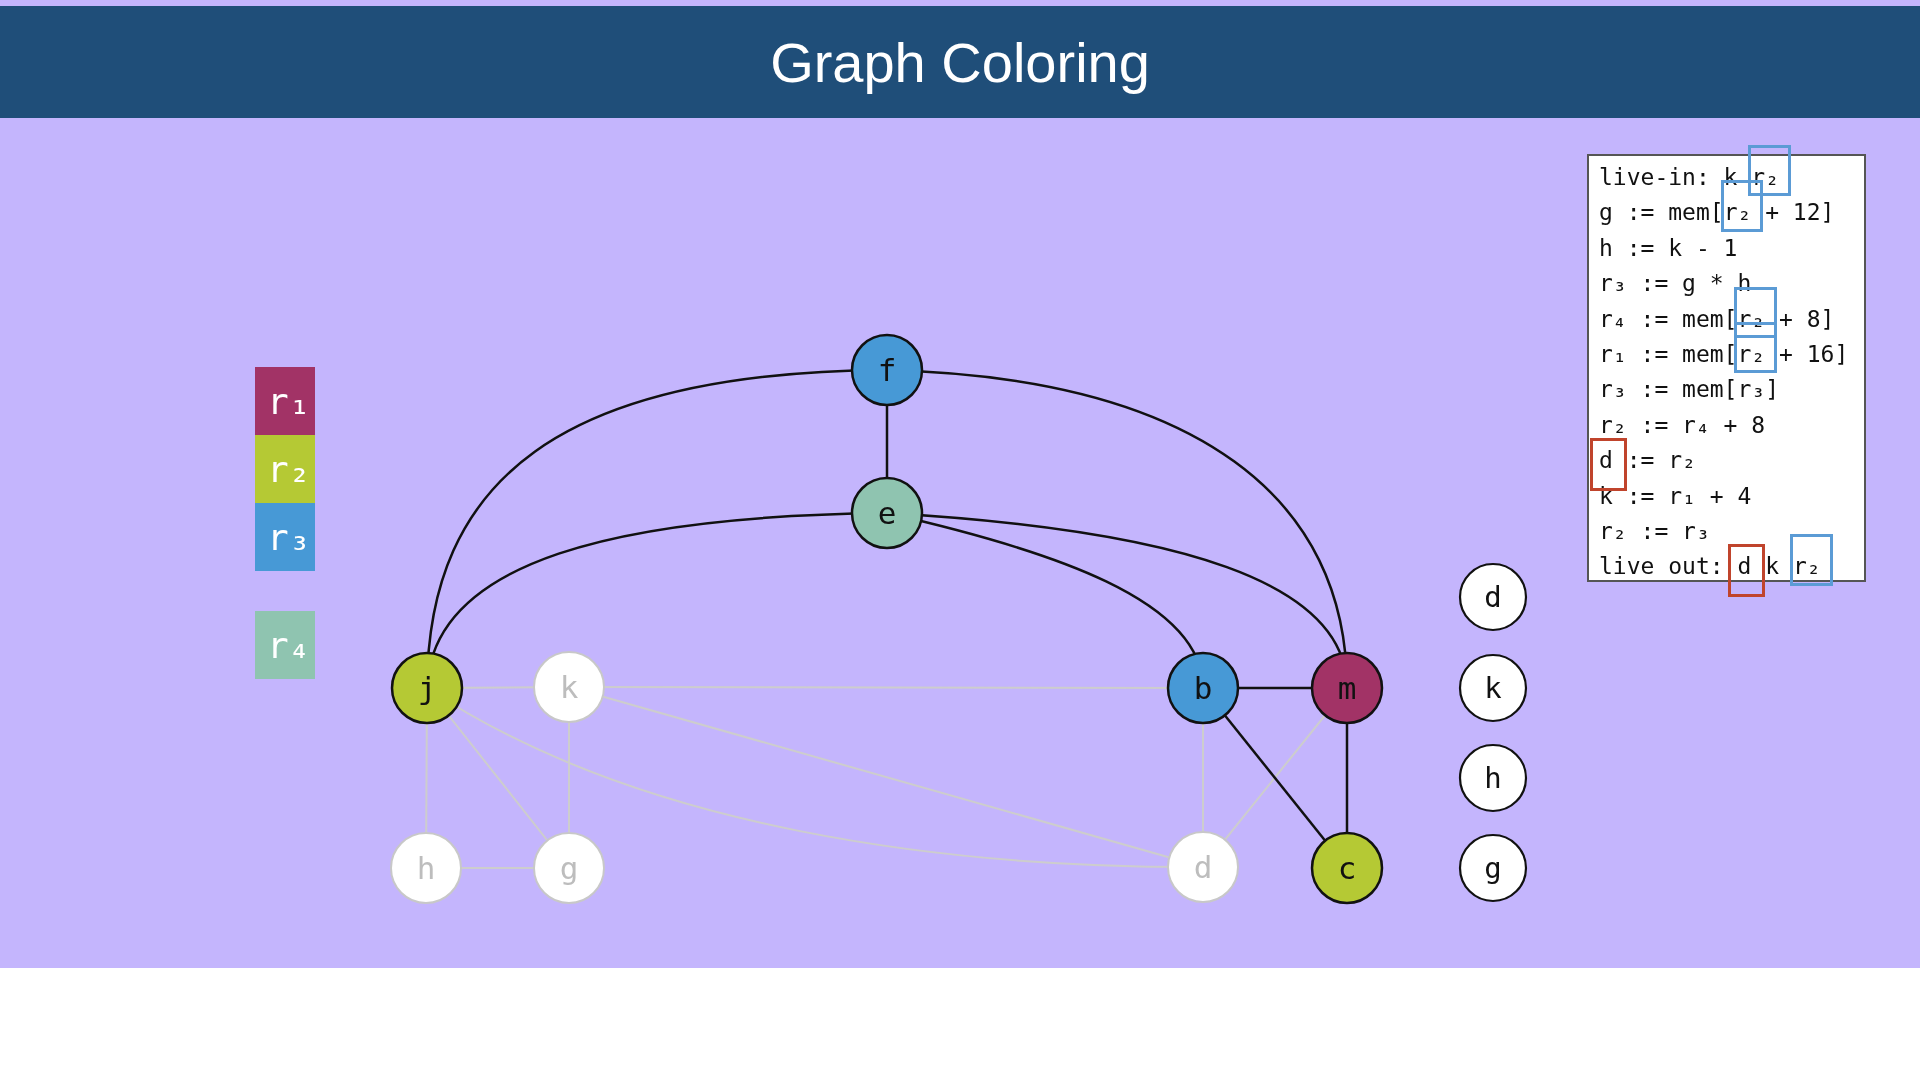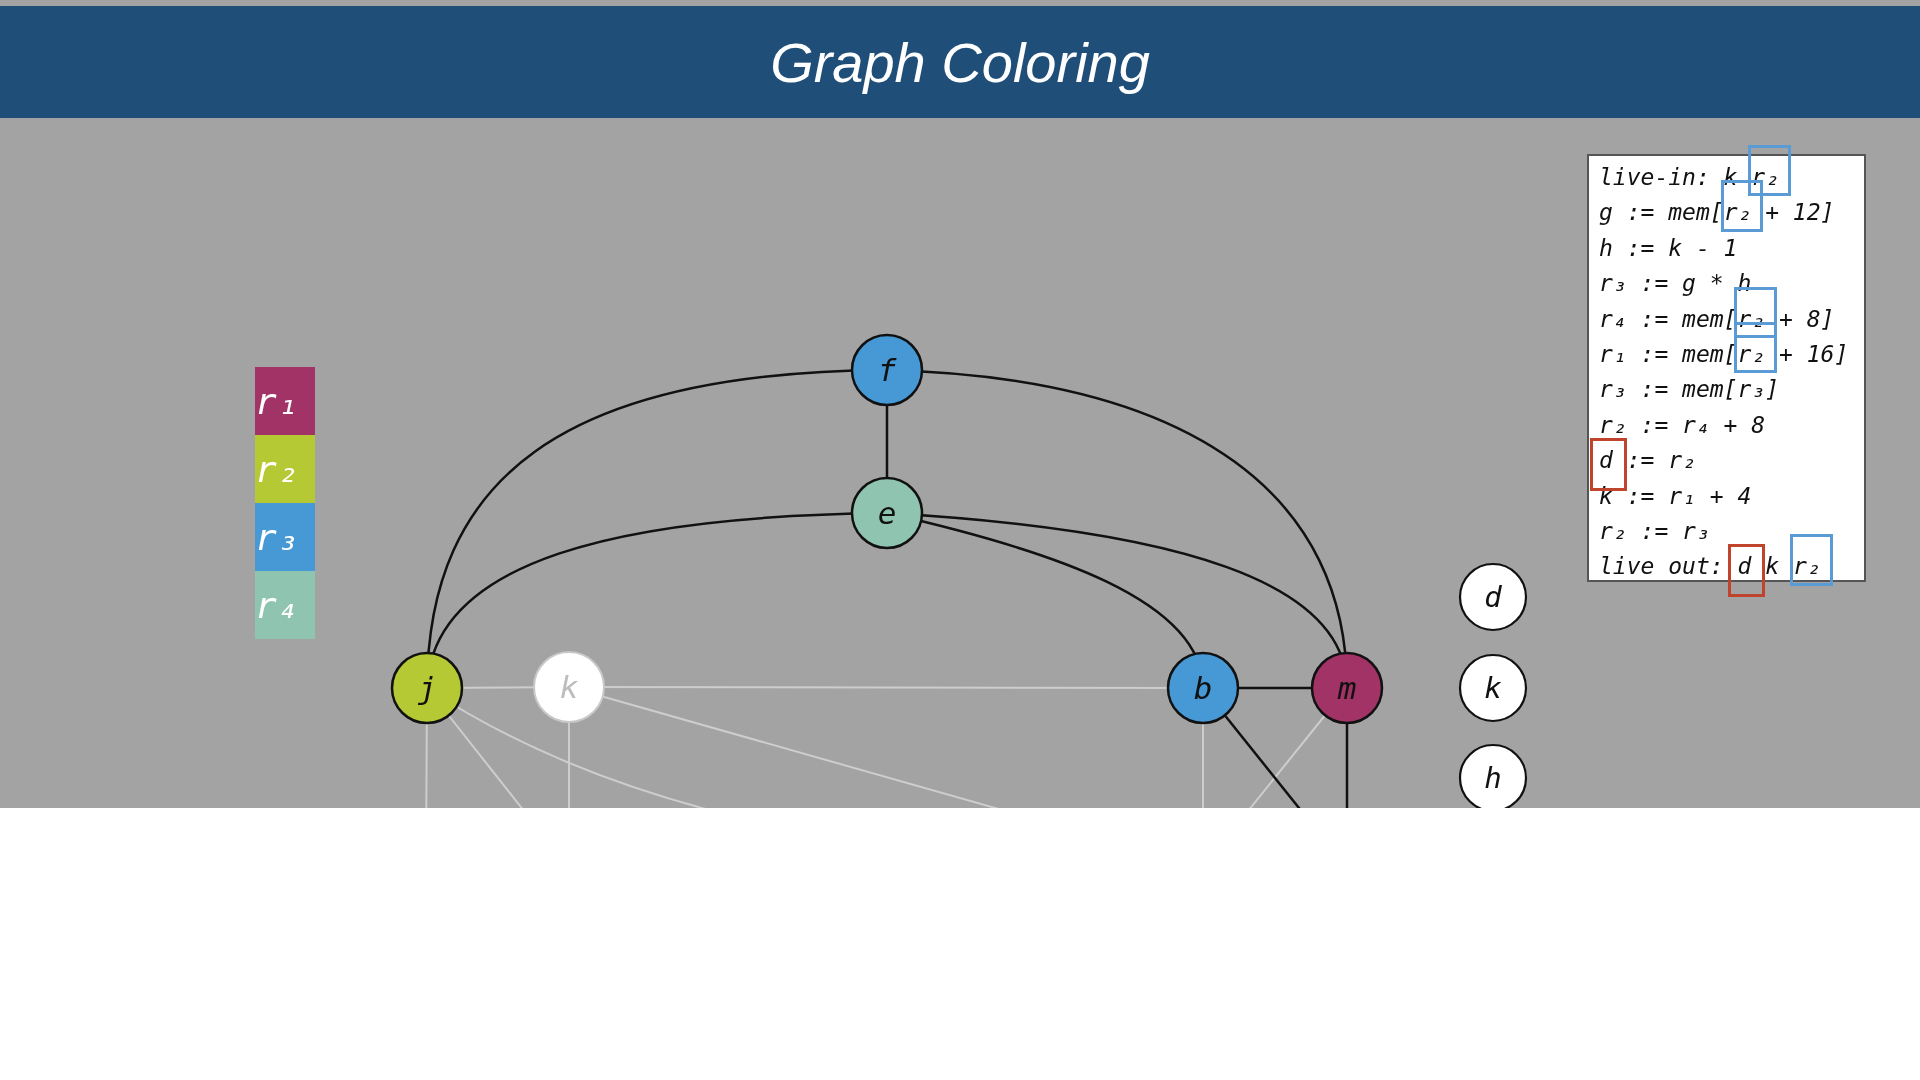--- a/index.html
+++ b/index.html
@@ -1,24 +1,24 @@
 <!DOCTYPE html>
 <html style="--box-blue: #5B9BD5; --box-red: #C0442C;"><head>
 <meta charset="utf-8">
 <style>
   html,body{margin:0;padding:0;background:#ffffff;}
-  .slide{position:relative;width:1920px;height:808px;background:#a3a3a3;overflow:hidden;
-         font-family:"Liberation Sans", sans-serif;font-style:italic;}
+  .slide{position:relative;width:1920px;height:968px;background:#c4b5fd;overflow:hidden;
+         font-family:"Liberation Sans", sans-serif;}
   .titlebar{position:absolute;left:0;top:6px;width:1920px;height:112px;
             display:flex;align-items:center;justify-content:center;}
   .titlebar h1{margin:0;font-size:56px;font-weight:400;letter-spacing:0px;color:#fff;}
   .legend{position:absolute;left:255px;top:367px;width:60px;}
   .legend-item{width:60px;height:68px;display:flex;align-items:center;
                font-family:"DejaVu Sans Mono", monospace;font-size:36px;color:#fff;
-               padding-left:0;box-sizing:border-box;}
+               padding-left:12px;box-sizing:border-box;}
   #graph{position:absolute;left:0;top:0;}
   .codebox{position:absolute;left:1587px;top:154px;width:279px;height:428px;
            box-sizing:border-box;border:2px solid #555;background:#fff;
            font-family:"DejaVu Sans Mono", monospace;font-size:23px;
            line-height:35.4px;padding:4px 0 16px 10px;white-space:pre;color:#111;}
   .code-line{height:35.4px;}
   .tok{position:relative;display:inline-block;}
   .tok::after{content:'';position:absolute;pointer-events:none;}
   .tok-blue::after{left:-3px;right:-12px;top:-15px;bottom:-1px;border:3.5px solid var(--box-blue);}
   .tok-red::after{left:-9px;right:-14px;top:-5px;bottom:-12px;border:3.5px solid var(--box-red);}
@@ -35,21 +35,21 @@
   <div class="legend" id="legend">
       <div class="legend-item" style="background: rgb(162, 51, 102);">
         <span>r₁</span>
       </div>
       <div class="legend-item" style="background: rgb(181, 201, 52);">
         <span>r₂</span>
       </div>
       <div class="legend-item" style="background: rgb(71, 153, 214); text-align: center;">
         <span>r₃</span>
       </div>
-      <div class="legend-item" style="background: rgb(143, 196, 176);">
+      <div class="legend-item" style="background: rgb(143, 196, 176); margin-top: 40px;">
         <span>r₄</span>
       </div>
     </div>
 
   <svg id="graph" width="1920" height="1080" viewBox="0 0 1920 1080">
       <path d="M 427,688 L 569,687" fill="none" stroke="#CDCDCD" stroke-width="2"></path>
       <path d="M 427,688 L 426,868" fill="none" stroke="#CDCDCD" stroke-width="2"></path>
       <path d="M 427,688 L 569,868" fill="none" stroke="#CDCDCD" stroke-width="2"></path>
       <path d="M 427,688 C 640,830 950,868 1203,867" fill="none" stroke="#CDCDCD" stroke-width="2"></path>
       <path d="M 569,687 L 1203,688" fill="none" stroke="#CDCDCD" stroke-width="2"></path>

